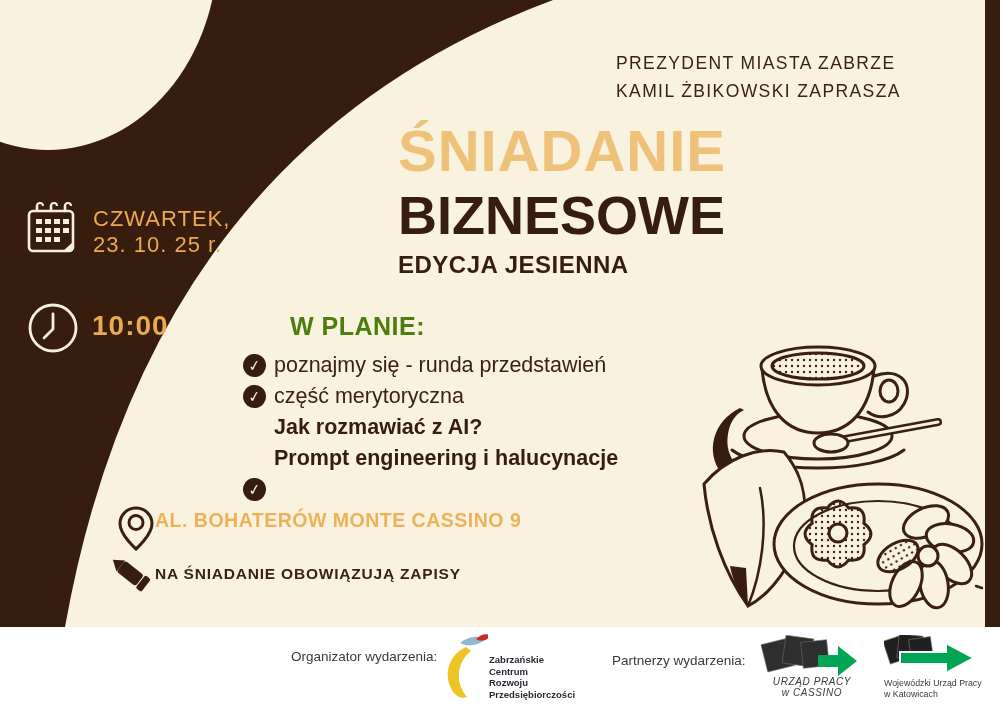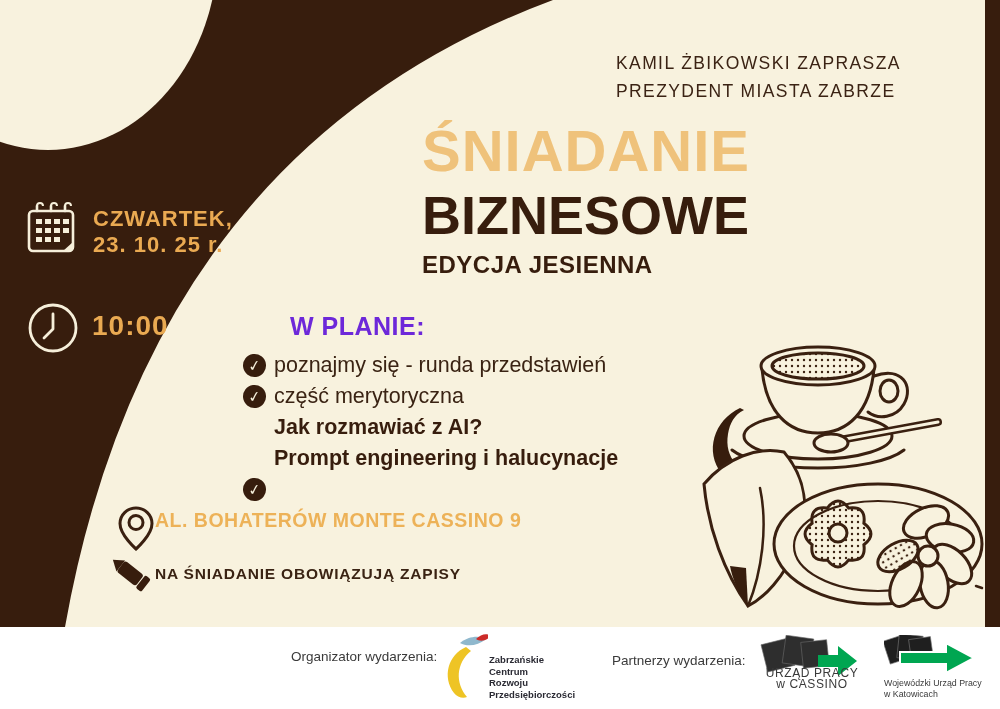--- a/index.html
+++ b/index.html
@@ -13,70 +13,70 @@
 
   
   .logo-wrap{left:8px;top:20px;width:220px;height:110px;}
   .logo-name{position:absolute;left:62px;top:8px;font-size:44px;font-weight:800;color:#2e7cbc;letter-spacing:-1px;}
   .logo-tagline{position:absolute;left:70px;top:56px;font-size:19px;font-weight:700;color:#d2402f;}
 
   
   .invite{left:616px;top:50px;font-size:17.5px;line-height:27.5px;letter-spacing:1.4px;color:#3b2314;font-weight:500;}
 
   
-  .title{left:422px;top:120px;}
+  .title{left:398px;top:120px;}
   .title-l1{font-size:58px;font-weight:800;color:#efc27b;letter-spacing:1px;line-height:62px;}
   .title-l2{font-size:54px;font-weight:800;color:#371d0d;letter-spacing:0;line-height:66px;margin-top:0px;}
   .title-sub{font-size:24px;font-weight:800;color:#371d0d;letter-spacing:0.5px;margin-top:3px;}
 
   
   .gold{color:#eaaa52;}
-  .date-text{left:93px;top:206px;font-size:22px;line-height:26px;font-weight:700;letter-spacing:1px;}
+  .date-text{left:93px;top:206px;font-size:22px;line-height:26px;font-weight:400;letter-spacing:1px;}
   .time-text{left:92px;top:310px;font-size:28px;font-weight:600;letter-spacing:1px;}
 
   
-  .plan-heading{left:290px;top:312px;font-size:25px;font-weight:800;color:#6d28d9;letter-spacing:0.5px;}
+  .plan-heading{left:290px;top:312px;font-size:25px;font-weight:800;color:#4d7c0f;letter-spacing:0.5px;}
   .plan-row{left:243px;height:30px;display:flex;align-items:center;}
   .check{width:23px;height:23px;border-radius:50%;background:#371d0d;color:#f8f2de;
          display:flex;align-items:center;justify-content:center;font-size:15px;font-weight:900;
          transform:rotate(-8deg);flex:0 0 23px;}
   .check-spacer{width:23px;flex:0 0 23px;}
   .plan-text{margin-left:8px;font-size:21.5px;color:#3a2313;white-space:nowrap;}
   .plan-text.bold{font-weight:800;color:#371d0d;}
 
   
   .loc-text{left:155px;top:508px;font-size:19.5px;line-height:24.5px;font-weight:600;letter-spacing:0.5px;color:#edb258;}
   .note-text{left:155px;top:565px;font-size:15.5px;font-weight:600;letter-spacing:0.8px;color:#3a2313;}
 
   
   .footer{position:absolute;left:0;top:627px;width:1000px;height:63px;background:#ffffff;}
   .footer-label{font-size:13.5px;color:#3a3a3a;}
   .org-label{left:291px;top:22px;}
   .partners-label{left:612px;top:26px;}
   .zcrp-text{left:489px;top:27px;font-size:9.5px;font-weight:700;line-height:11.5px;color:#2a2a33;}
-  .up-caption{left:757px;top:41px;width:110px;text-align:center;font-size:12px;line-height:10.5px;letter-spacing:0.6px;color:#3a3a3a;}
+  .up-caption{left:757px;top:50px;width:110px;text-align:center;font-size:10px;line-height:10.5px;letter-spacing:0.6px;color:#3a3a3a;font-style:italic;}
   .wup-caption{left:884px;top:51px;width:110px;font-size:8.8px;line-height:10.5px;color:#3a3a3a;}
 </style>
 </head>
 <body>
 
 <div class="stage">
   <div class="flyer">
 
     <svg class="bg-svg" width="1000" height="627" viewBox="0 0 1000 627">
       <rect x="0" y="0" width="1000" height="627" fill="#f8f2de"></rect>
       <path d="M0,0 H553 Q150,150 65,627 H0 Z" fill="#371d0d"></path>
       <rect x="985" y="0" width="15" height="627" fill="#371d0d"></rect>
       <ellipse cx="48" cy="-52" rx="170" ry="202" fill="#f8f2de"></ellipse>
     </svg>
 
 
     <div class="abs invite">
+      <div>PREZYDENT MIASTA ZABRZE</div>
       <div>KAMIL ŻBIKOWSKI ZAPRASZA</div>
-      <div>PREZYDENT MIASTA ZABRZE</div>
     </div>
 
     <div class="abs title">
       <div class="title-l1">ŚNIADANIE</div>
       <div class="title-l2">BIZNESOWE</div>
       <div class="title-sub">EDYCJA JESIENNA</div>
     </div>
 
     <svg class="abs" style="left:27px;top:202px;" width="50" height="52" viewBox="0 0 50 52">
       <g stroke="#f6efda" fill="none" stroke-width="2.6">

